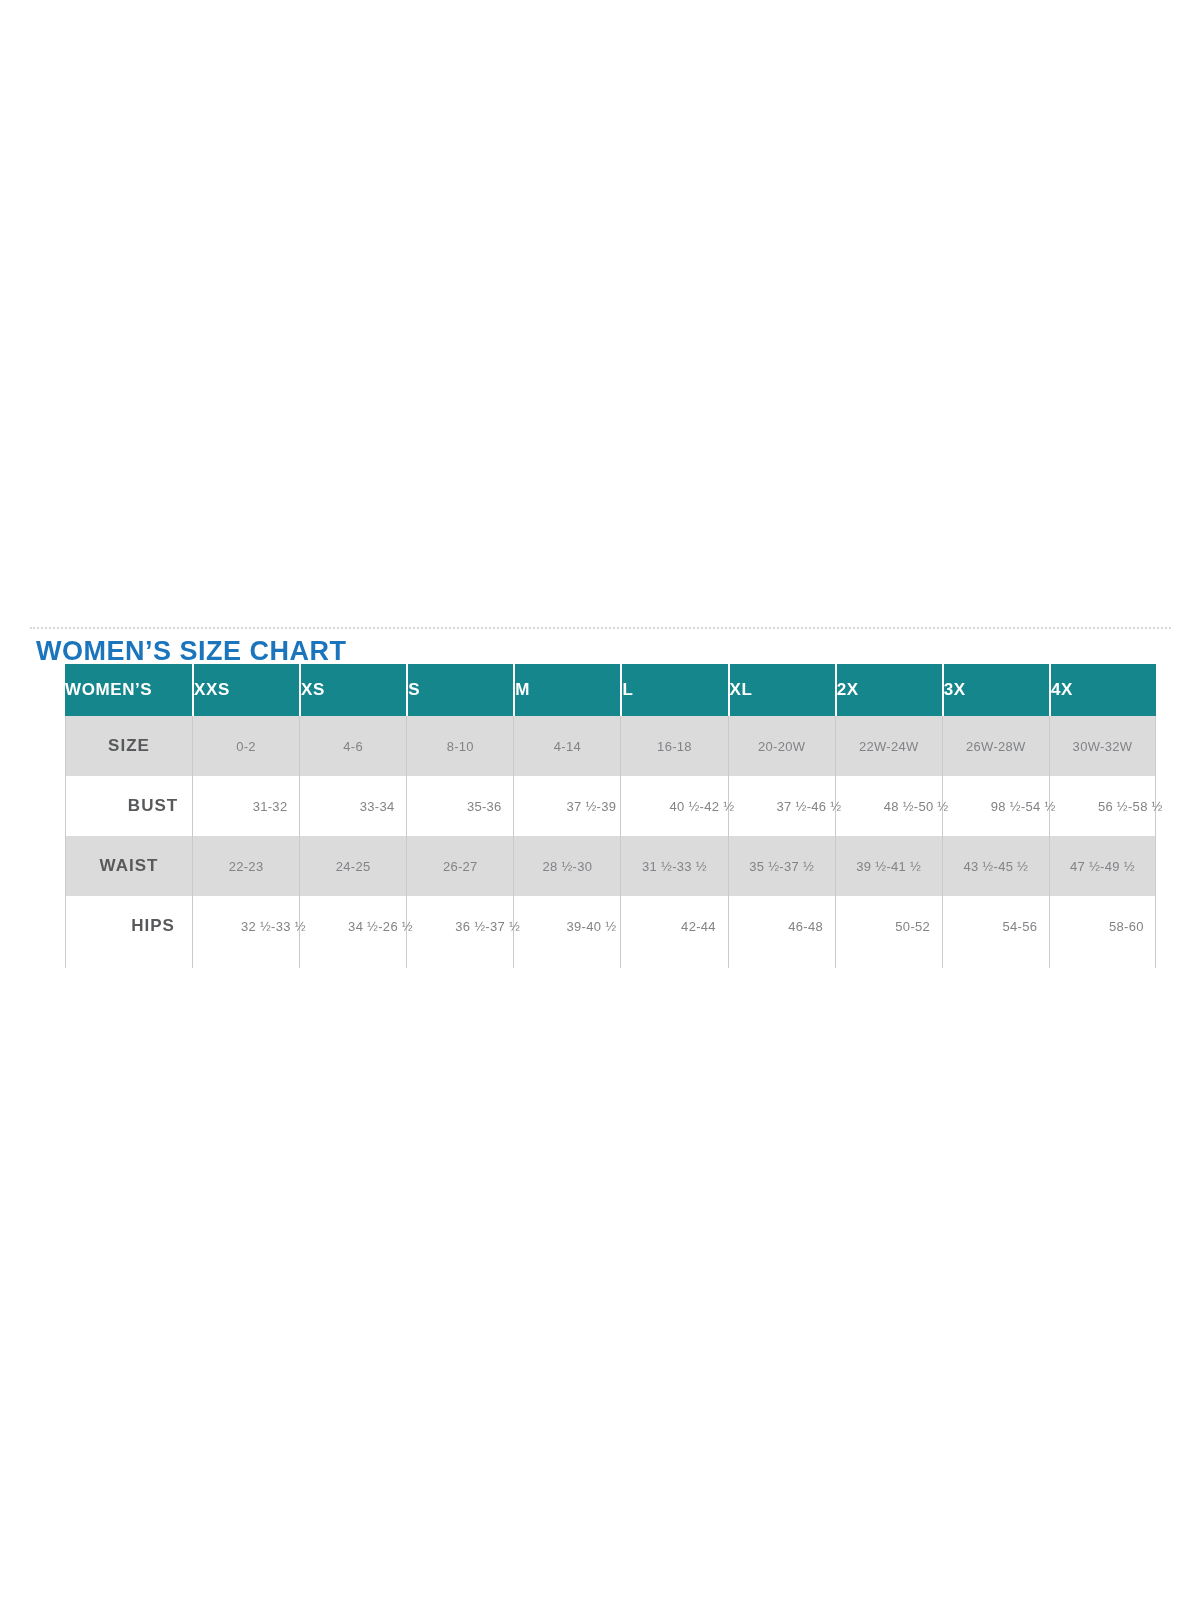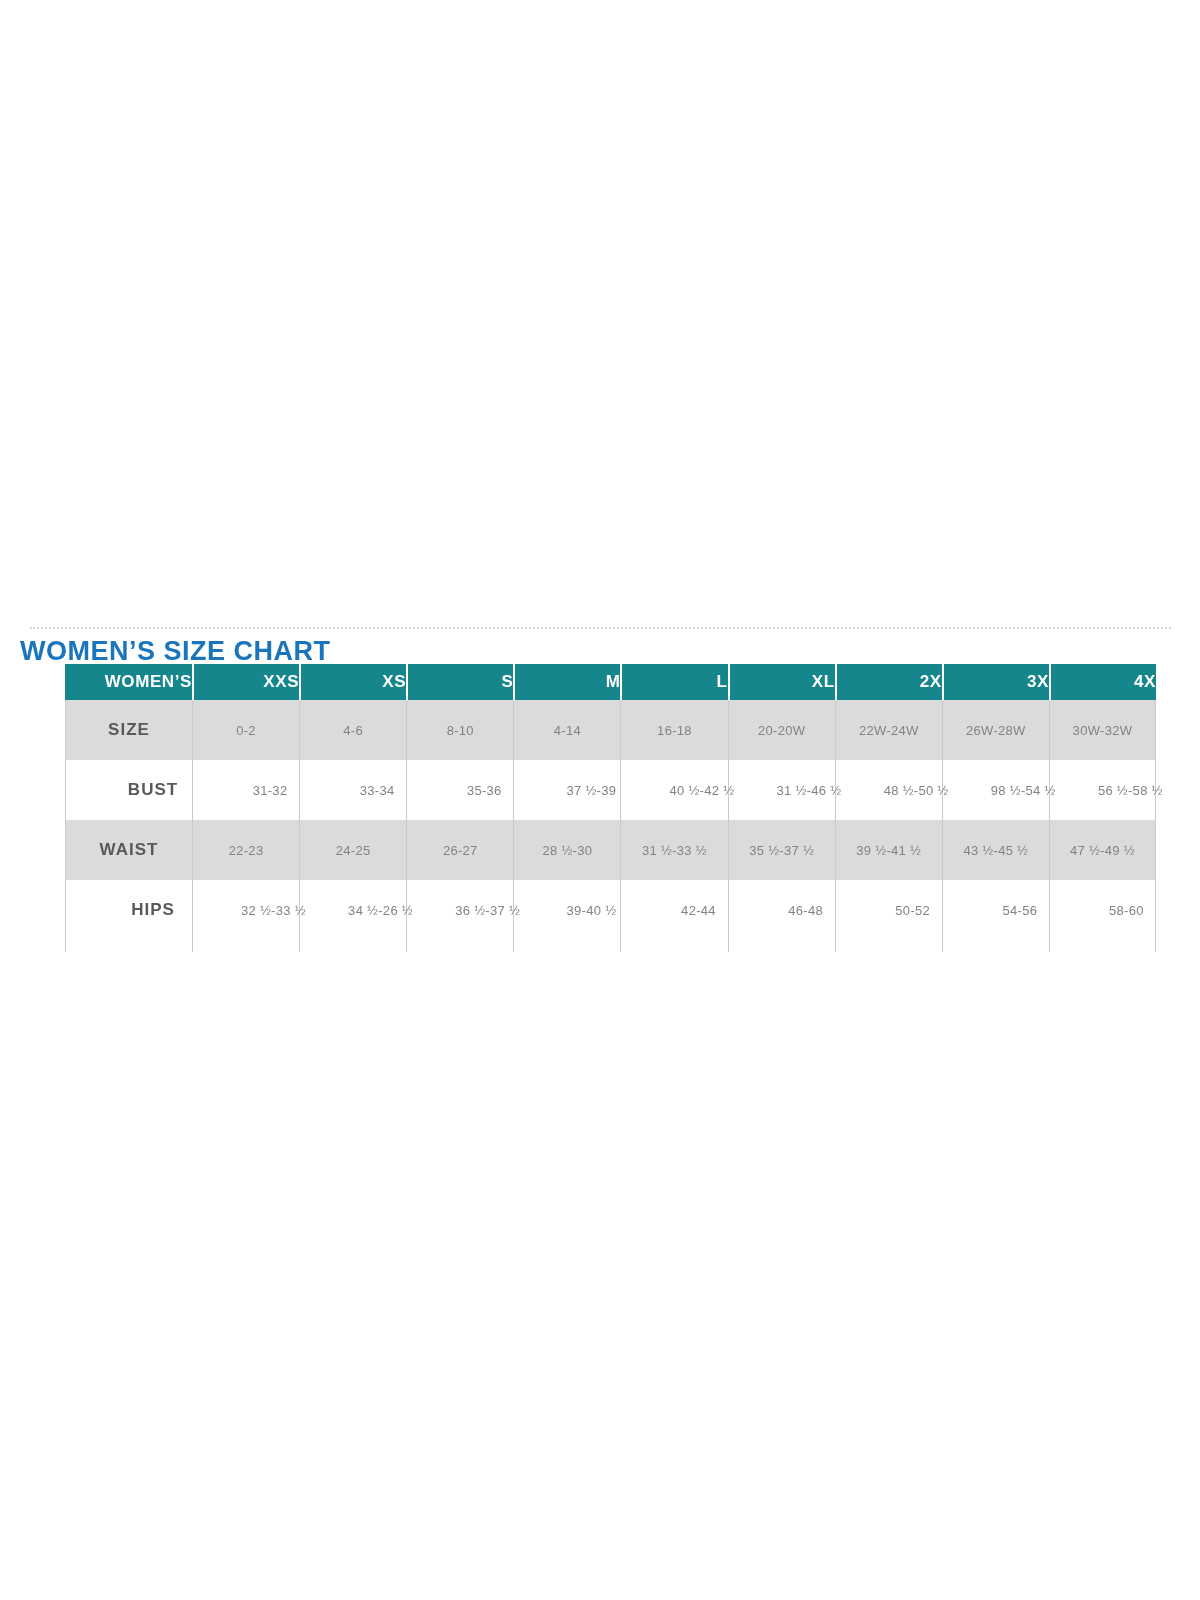--- a/index.html
+++ b/index.html
@@ -22,46 +22,46 @@
     font-family:"Liberation Sans", sans-serif;
   }
   .dotted-divider{
     position:absolute;
     left:30px;top:627px;
     width:1141px;height:0;
     border-top:2px dotted var(--dotted-line);
   }
   .chart-title{
     position:absolute;
-    left:20px;top:636px;
+    left:36px;top:636px;
     font-size:27px;
     font-weight:bold;
     letter-spacing:0.5px;
     color:var(--title-blue);
     white-space:nowrap;
   }
   .size-table-wrap{
     position:absolute;
     left:65px;top:664px;
     width:1091px;
   }
   table.size-table{
     width:1091px;
     table-layout:fixed;
     border-collapse:separate;
     border-spacing:0;
   }
   table.size-table th{
-    height:36px;
+    height:52px;
     background:var(--header-teal);
     color:var(--header-text);
     font-size:17px;
     font-weight:bold;
     letter-spacing:0.6px;
-    text-align:right;
+    text-align:left;
     vertical-align:middle;
   }
   table.size-table th + th{
     border-left:2px solid #fff;
     margin-left:40px;
   }
   table.size-table td{
     height:60px;
     text-align:center;
     vertical-align:middle;
@@ -127,21 +127,21 @@
         <td>26W-28W</td>
         <td>30W-32W</td>
       </tr>
       <tr class="row-white">
         <td class="row-label">BUST</td>
         <td>31-32</td>
         <td>33-34</td>
         <td>35-36</td>
         <td>37 ½-39</td>
         <td>40 ½-42 ½</td>
-        <td>31 ½-46 ½</td>
+        <td>37 ½-46 ½</td>
         <td>48 ½-50 ½</td>
         <td>98 ½-54 ½</td>
         <td>56 ½-58 ½</td>
       </tr>
       <tr class="row-gray">
         <td class="row-label">WAIST</td>
         <td>22-23</td>
         <td>24-25</td>
         <td>26-27</td>
         <td>28 ½-30</td>

